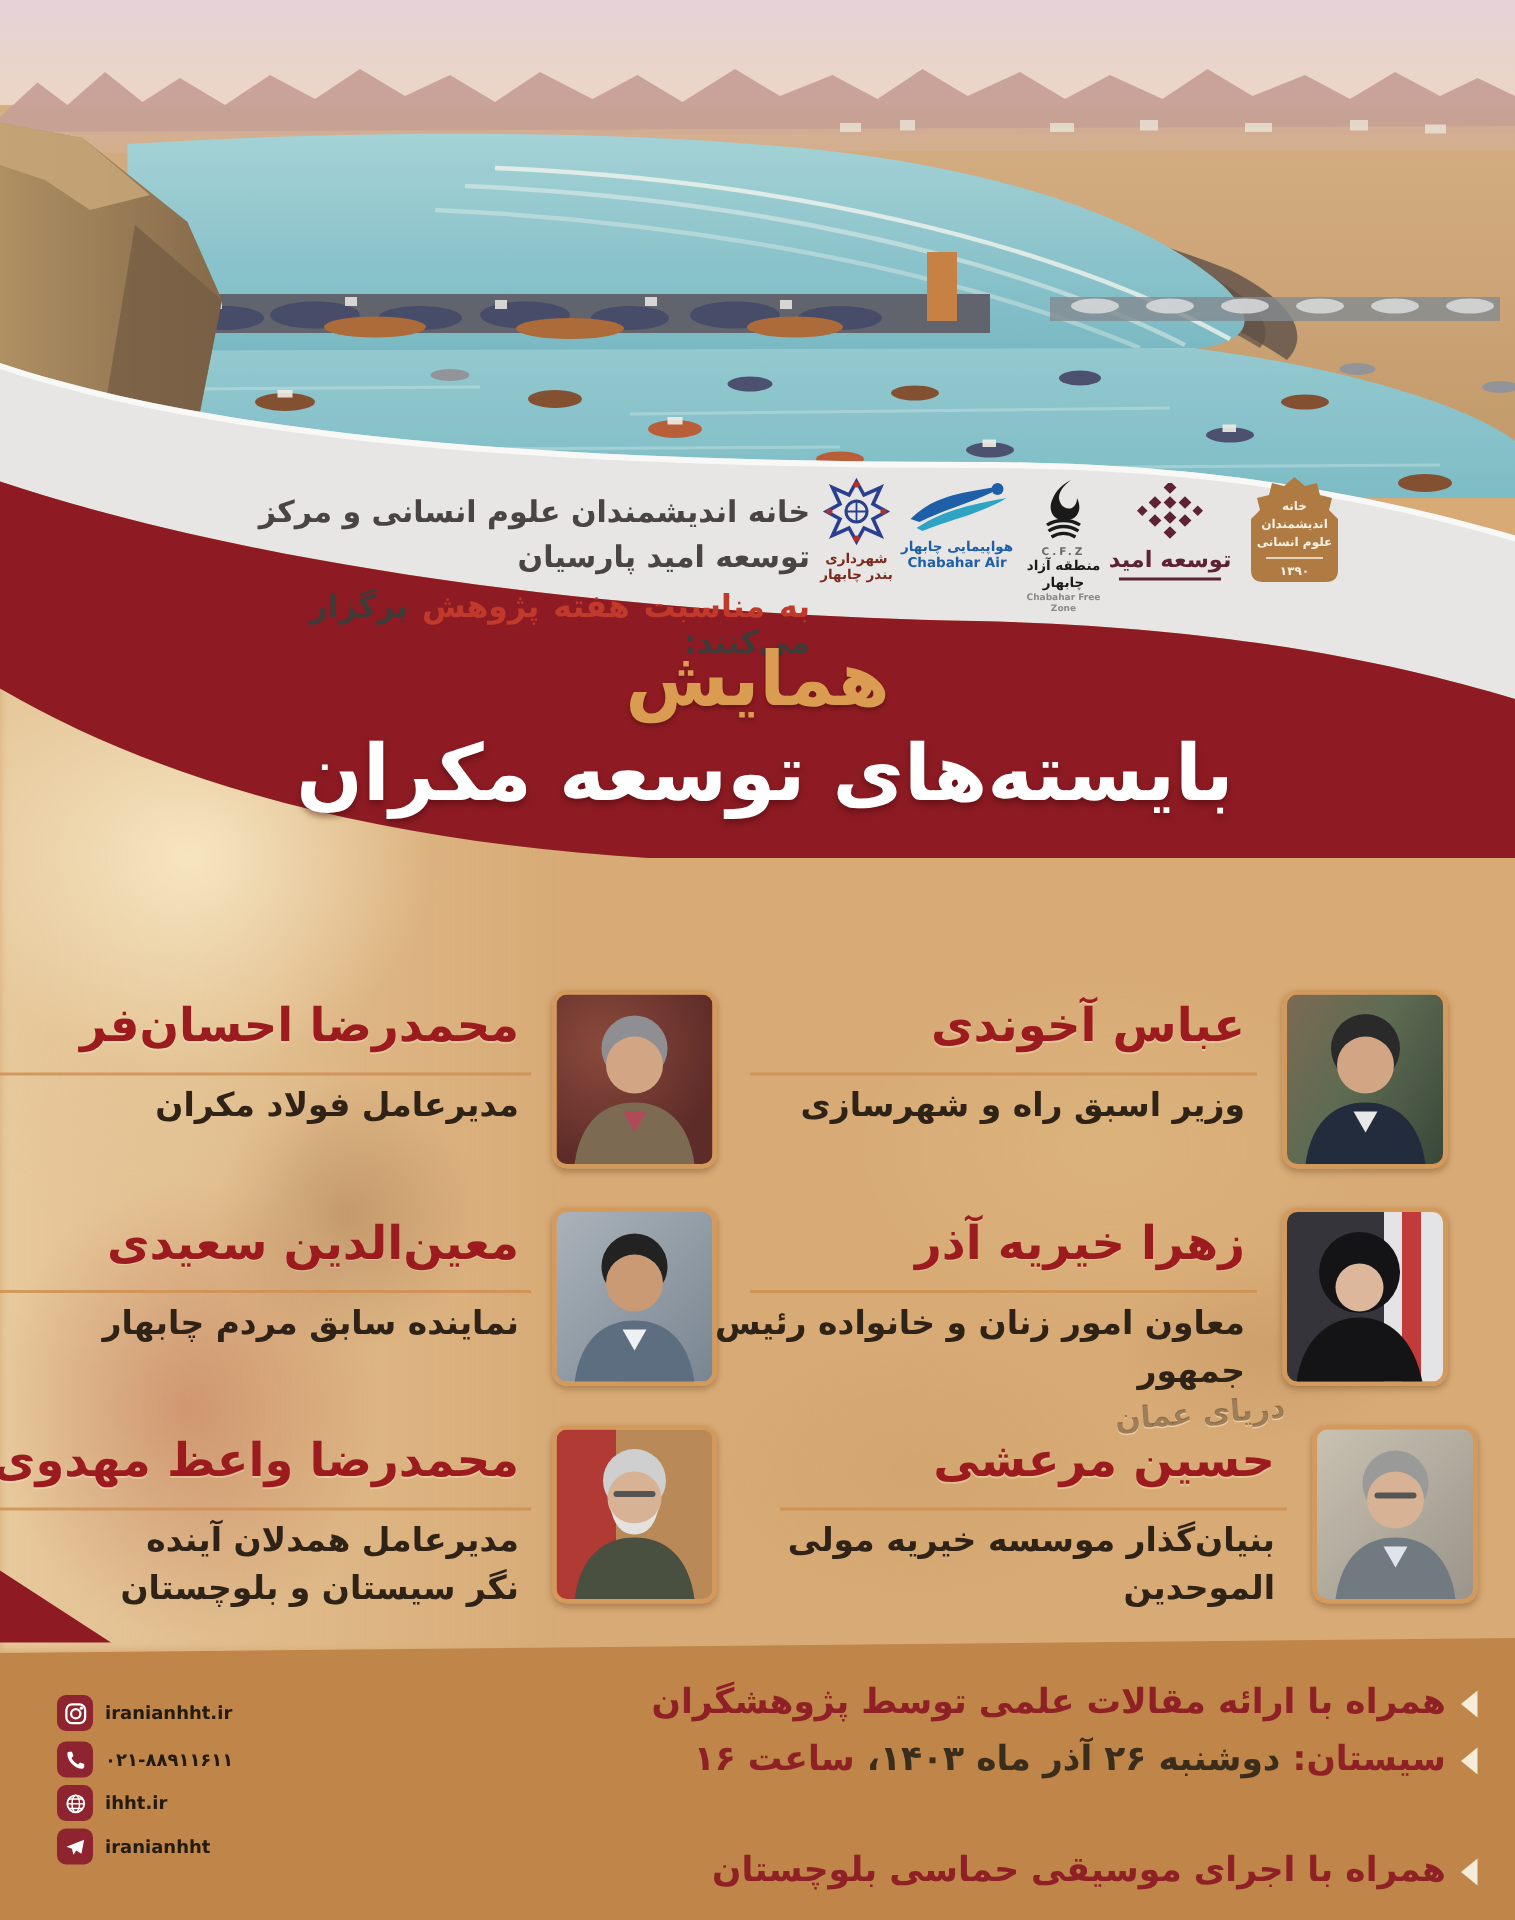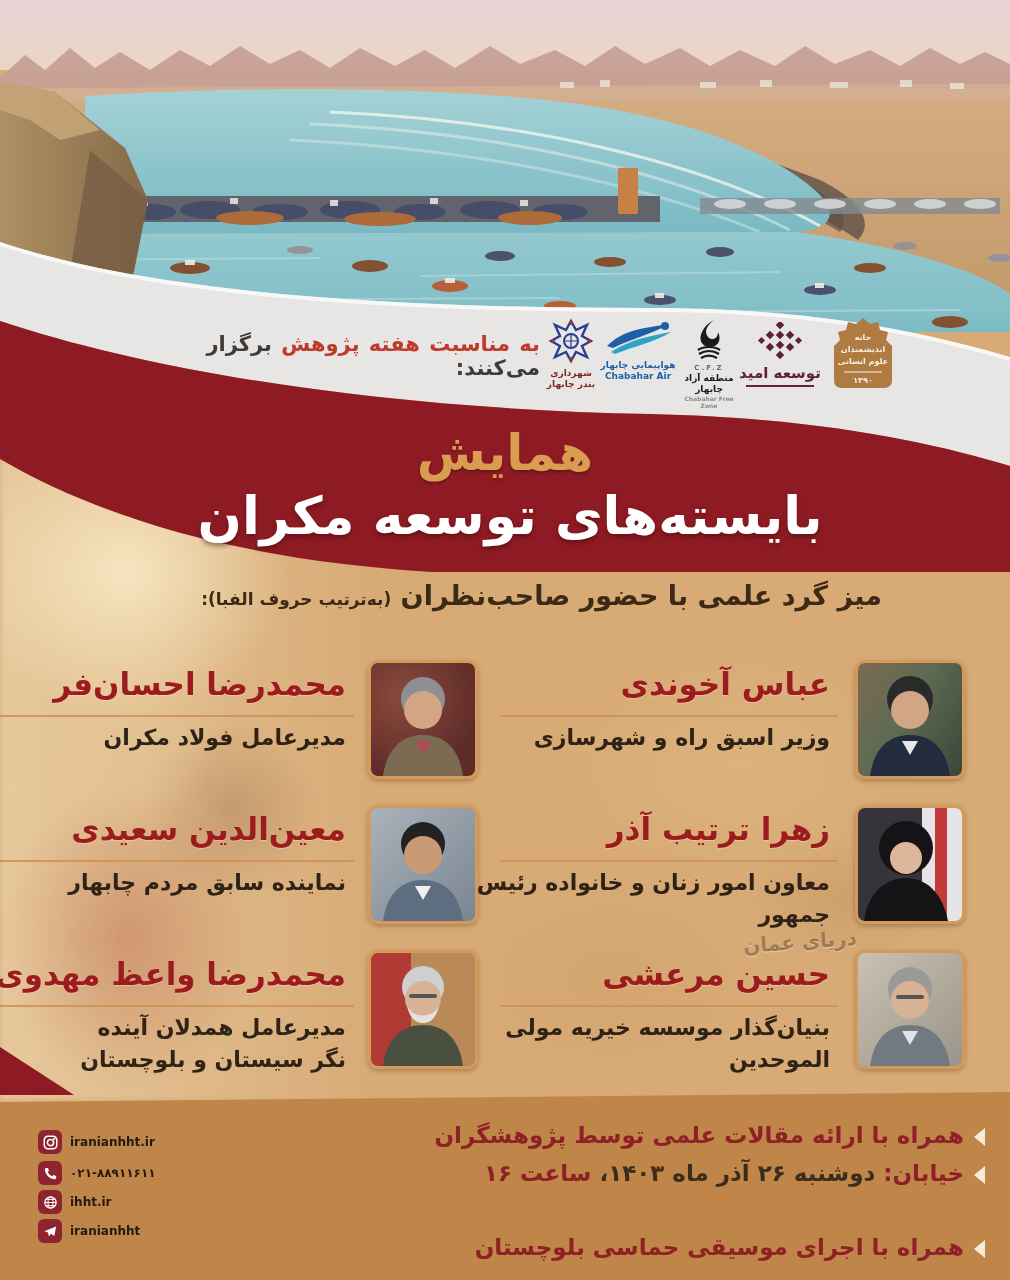--- a/index.html
+++ b/index.html
@@ -236,20 +236,21 @@
     <rect x="0" y="0" width="1010" height="332" fill="#f0d8bc" opacity="0.08"></rect>
   </svg>
 
   <svg class="abs swoosh" viewBox="0 0 1010 370" preserveAspectRatio="none">
     <path d="M0,12 C150,62 380,78 650,78 C820,78 930,104 1010,127 L1010,236 C930,212 820,188 650,184 C380,179 150,141 0,91 Z" fill="#e7e6e4"></path>
     <path d="M0,12 C150,62 380,78 650,78 C820,78 930,104 1010,127 L1010,131 C930,108 820,82 650,82 C380,82 150,66 0,16 Z" fill="#ffffff" opacity="0.7"></path>
     <path d="M0,91 C150,141 380,179 650,184 C820,188 930,212 1010,236 L1010,342 L432,342 C272,332 122,300 0,229 Z" fill="#8e1b23"></path>
   </svg>
 
   <div class="abs org-text">
+    <div class="org-line1">خانه اندیشمندان علوم انسانی و مرکز توسعه امید پارسیان</div>
     <div class="org-line2">
       <span class="red">به مناسبت هفته پژوهش</span>
       <span class="dark">برگزار می‌کنند:</span>
     </div>
   </div>
 
   <div class="abs logo" style="left:832px;top:318px;width:62px;">
     <svg width="58" height="70" viewBox="0 0 58 70">
       <path d="M29,0 L36,6 L44,4 L46,12 L54,14 L52,22 L58,28 L58,62 Q58,70 50,70 L8,70 Q0,70 0,62 L0,28 L6,22 L4,14 L12,12 L14,4 L22,6 Z" fill="#b07b42"></path>
       <g fill="#f7f1e4" font-size="8" font-weight="bold" text-anchor="middle" font-family="DejaVu Sans,sans-serif">
@@ -318,23 +319,20 @@
       </g>
       <circle cx="23" cy="23" r="7" fill="none" stroke="#2a3f8f" stroke-width="2"></circle>
       <path d="M16,23 H30 M23,16 V30" stroke="#2a3f8f" stroke-width="1.2"></path>
     </svg>
     <div class="cap" style="color:#7a2a1e;">شهرداری بندر چابهار</div>
   </div>
 
   <div class="abs kicker">همایش</div>
   <div class="abs main-title">بایسته‌های توسعه مکران</div>
 
-  <div class="abs subtitle">
-    <span>میز گرد علمی با حضور صاحب‌نظران </span><span class="note">(به‌ترتیب حروف الفبا):</span>
-  </div>
 
   <div class="abs spk" style="left:420px;top:660px;width:550px;">
     <div class="spk-line" style="left:80px;right:132px;"></div>
     <div class="spk-photo p-akhoundi" style="right:5px;">
       <svg class="sil" viewBox="0 0 104 113" preserveAspectRatio="none">
         <circle cx="52" cy="36" r="23" fill="#2a2a2a"></circle>
           <circle cx="52" cy="47" r="19" fill="#d2a584"></circle>
         <path d="M12,113 C16,84 32,72 52,72 C72,72 88,84 92,113 Z" fill="#232c3c"></path>
         <path d="M44,78 L52,92 L60,78 Z" fill="#e8e8e8"></path>
       </svg>
@@ -347,25 +345,25 @@
   <div class="abs spk" style="left:420px;top:805px;width:550px;">
     <div class="spk-line" style="left:80px;right:132px;"></div>
     <div class="spk-photo p-behrouz" style="right:5px;">
       <svg class="sil" viewBox="0 0 104 113" preserveAspectRatio="none">
         <circle cx="48" cy="40" r="27" fill="#141417"></circle>
           <circle cx="48" cy="50" r="16" fill="#dcb79c"></circle>
         <path d="M6,113 C10,84 28,70 48,70 C68,70 84,84 90,113 Z" fill="#141417"></path>
       </svg>
       <span class="ptr"></span>
     </div>
-    <div class="spk-name" style="right:140px;">زهرا ترتیب آذر</div>
+    <div class="spk-name" style="right:140px;">زهرا خیریه آذر</div>
     <div class="spk-role" style="right:140px;width:400px;">معاون امور زنان و خانواده رئیس جمهور</div>
   </div>
 
-  <div class="abs spk" style="left:420px;top:950px;width:550px;">
+  <div class="abs spk" style="left:440px;top:950px;width:550px;">
     <div class="spk-line" style="left:80px;right:132px;"></div>
     <div class="spk-photo p-marashi" style="right:5px;">
       <svg class="sil" viewBox="0 0 104 113" preserveAspectRatio="none">
         <circle cx="52" cy="36" r="22" fill="#9a9a98"></circle>
           <circle cx="52" cy="47" r="19" fill="#d8b294"></circle>
         <rect x="38" y="42" width="28" height="4" rx="2" fill="#555"></rect>
         <path d="M12,113 C16,84 32,72 52,72 C72,72 88,84 92,113 Z" fill="#707a80"></path>
         <path d="M44,78 L52,92 L60,78 Z" fill="#dfe4ea"></path>
       </svg>
       <span class="ptr"></span>
@@ -457,19 +455,19 @@
           <path d="M21,4 L2,11.5 L8,13.5 L9.5,20 L12.5,15.5 L18,19 Z" fill="#fff"></path>
         </svg>
     </span>
     <span class="c-label">iranianhht</span>
   </div>
 
   <div class="abs detail d-norm" style="top:1122px;">
     <span class="bullet"></span><span class="red">همراه با ارائه مقالات علمی توسط پژوهشگران</span>
   </div>
   <div class="abs detail d-norm" style="top:1160px;">
-    <span class="bullet"></span><span class="red">خیابان: </span><span class="dark">دوشنبه ۲۶ آذر ماه ۱۴۰۳، </span><span class="red">ساعت ۱۶</span>
+    <span class="bullet"></span><span class="red">سیستان: </span><span class="dark">دوشنبه ۲۶ آذر ماه ۱۴۰۳، </span><span class="red">ساعت ۱۶</span>
   </div>
   <div class="abs detail d-norm" style="top:1234px;">
     <span class="bullet"></span><span class="red">همراه با اجرای موسیقی حماسی بلوچستان</span>
   </div>
 
 </div>
 
 </body></html>

